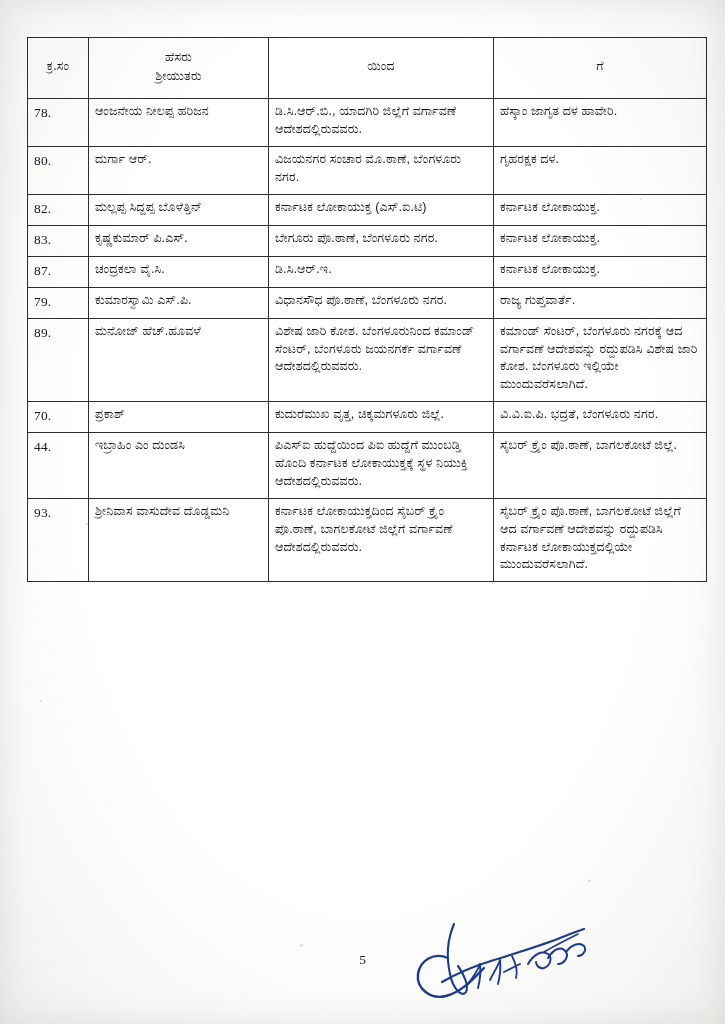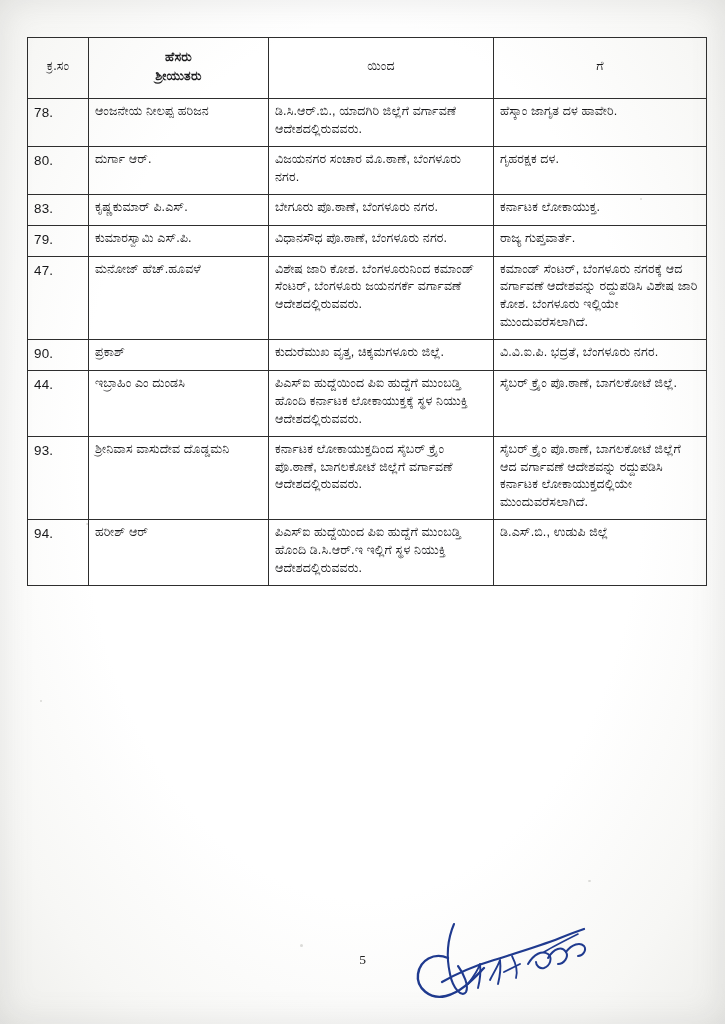--- a/index.html
+++ b/index.html
@@ -59,29 +59,29 @@
     text-align: left;
     background: transparent;
   }
   .doc-table thead th {
     text-align: center;
     vertical-align: middle;
     padding: 7px 4px 9px 4px;
     font-weight: 400;
     height: 44px;
   }
-  .hdr-stack { display: block; line-height: 1.5; font-weight: bold; }
+  .hdr-stack { display: block; line-height: 1.5; }
 
   .col-sl   { width: 52px;  text-align: left; padding-left: 8px; }
   .col-name { width: 171px; }
   .col-from { width: 216px; }
   .col-to   { width: 204px; }
 
   td.sl-cell {
-    font-family: Liberation Sans, sans-serif;
+    font-family: Liberation Serif, serif;
     font-size: 13.4px;
     letter-spacing: .2px;
     white-space: nowrap;
   }
 
   .knd {
     font-family: "Liberation Sans", "DejaVu Sans", sans-serif;
     font-size: 12.4px;
     line-height: 1.46;
   }
@@ -137,60 +137,66 @@
         <td class="col-from knd">ಡಿ.ಸಿ.ಆರ್.ಬಿ., ಯಾದಗಿರಿ ಜಿಲ್ಲೆಗೆ ವರ್ಗಾವಣೆ ಆದೇಶದಲ್ಲಿರುವವರು.</td>
         <td class="col-to knd">ಹೆಸ್ಕಾಂ ಜಾಗೃತ ದಳ ಹಾವೇರಿ.</td>
       </tr>
       <tr>
         <td class="col-sl sl-cell">80.</td>
         <td class="col-name knd">ದುರ್ಗಾ ಆರ್.</td>
         <td class="col-from knd">ವಿಜಯನಗರ ಸಂಚಾರ ಮೊ.ಠಾಣೆ, ಬೆಂಗಳೂರು ನಗರ.</td>
         <td class="col-to knd">ಗೃಹರಕ್ಷಕ ದಳ.</td>
       </tr>
       <tr>
+        <td class="col-sl sl-cell">82.</td>
+        <td class="col-name knd">ಮಲ್ಲಪ್ಪ ಸಿದ್ದಪ್ಪ ಬೊಳೆತ್ತಿನ್</td>
+        <td class="col-from knd">ಕರ್ನಾಟಕ ಲೋಕಾಯುಕ್ತ (ಎಸ್.ಐ.ಟಿ)</td>
+        <td class="col-to knd">ಕರ್ನಾಟಕ ಲೋಕಾಯುಕ್ತ.</td>
+      </tr>
+      <tr>
         <td class="col-sl sl-cell">83.</td>
         <td class="col-name knd">ಕೃಷ್ಣಕುಮಾರ್ ಪಿ.ಎಸ್.</td>
         <td class="col-from knd">ಬೇಗೂರು ಪೊ.ಠಾಣೆ, ಬೆಂಗಳೂರು ನಗರ.</td>
         <td class="col-to knd">ಕರ್ನಾಟಕ ಲೋಕಾಯುಕ್ತ.</td>
       </tr>
       <tr>
+        <td class="col-sl sl-cell">87.</td>
+        <td class="col-name knd">ಚಂದ್ರಕಲಾ ವೈ.ಸಿ.</td>
+        <td class="col-from knd">ಡಿ.ಸಿ.ಆರ್.ಇ.</td>
+        <td class="col-to knd">ಕರ್ನಾಟಕ ಲೋಕಾಯುಕ್ತ.</td>
+      </tr>
+      <tr>
         <td class="col-sl sl-cell">79.</td>
         <td class="col-name knd">ಕುಮಾರಸ್ವಾಮಿ ಎಸ್.ಪಿ.</td>
         <td class="col-from knd">ವಿಧಾನಸೌಧ ಪೊ.ಠಾಣೆ, ಬೆಂಗಳೂರು ನಗರ.</td>
         <td class="col-to knd">ರಾಜ್ಯ ಗುಪ್ತವಾರ್ತೆ.</td>
       </tr>
       <tr>
-        <td class="col-sl sl-cell">47.</td>
+        <td class="col-sl sl-cell">89.</td>
         <td class="col-name knd">ಮನೋಜ್ ಹೆಚ್.ಹೂವಳೆ</td>
         <td class="col-from knd">ವಿಶೇಷ ಜಾರಿ ಕೋಶ. ಬೆಂಗಳೂರುನಿಂದ ಕಮಾಂಡ್ ಸೆಂಟರ್, ಬೆಂಗಳೂರು ಜಯನಗರ್ಕೆ ವರ್ಗಾವಣೆ ಆದೇಶದಲ್ಲಿರುವವರು.</td>
         <td class="col-to knd">ಕಮಾಂಡ್ ಸೆಂಟರ್, ಬೆಂಗಳೂರು ನಗರಕ್ಕೆ ಆದ ವರ್ಗಾವಣೆ ಆದೇಶವನ್ನು ರದ್ದುಪಡಿಸಿ ವಿಶೇಷ ಜಾರಿ ಕೋಶ. ಬೆಂಗಳೂರು ಇಲ್ಲಿಯೇ ಮುಂದುವರೆಸಲಾಗಿದೆ.</td>
       </tr>
       <tr>
-        <td class="col-sl sl-cell">90.</td>
+        <td class="col-sl sl-cell">70.</td>
         <td class="col-name knd">ಪ್ರಕಾಶ್</td>
         <td class="col-from knd">ಕುದುರೆಮುಖ ವೃತ್ತ, ಚಿಕ್ಕಮಗಳೂರು ಜಿಲ್ಲೆ.</td>
         <td class="col-to knd">ವಿ.ವಿ.ಐ.ಪಿ. ಭದ್ರತೆ, ಬೆಂಗಳೂರು ನಗರ.</td>
       </tr>
       <tr>
         <td class="col-sl sl-cell">44.</td>
         <td class="col-name knd">ಇಬ್ರಾಹಿಂ ಎಂ ದುಂಡಸಿ</td>
         <td class="col-from knd">ಪಿಎಸ್ಐ ಹುದ್ದೆಯಿಂದ ಪಿಐ ಹುದ್ದೆಗೆ ಮುಂಬಡ್ತಿ ಹೊಂದಿ ಕರ್ನಾಟಕ ಲೋಕಾಯುಕ್ತಕ್ಕೆ ಸ್ಥಳ ನಿಯುಕ್ತಿ ಆದೇಶದಲ್ಲಿರುವವರು.</td>
         <td class="col-to knd">ಸೈಬರ್ ಕ್ರೈಂ ಪೊ.ಠಾಣೆ, ಬಾಗಲಕೋಟೆ ಜಿಲ್ಲೆ.</td>
       </tr>
       <tr>
         <td class="col-sl sl-cell">93.</td>
         <td class="col-name knd">ಶ್ರೀನಿವಾಸ ವಾಸುದೇವ ದೊಡ್ಡಮನಿ</td>
         <td class="col-from knd">ಕರ್ನಾಟಕ ಲೋಕಾಯುಕ್ತದಿಂದ ಸೈಬರ್ ಕ್ರೈಂ ಪೊ.ಠಾಣೆ, ಬಾಗಲಕೋಟೆ ಜಿಲ್ಲೆಗೆ ವರ್ಗಾವಣೆ ಆದೇಶದಲ್ಲಿರುವವರು.</td>
         <td class="col-to knd">ಸೈಬರ್ ಕ್ರೈಂ ಪೊ.ಠಾಣೆ, ಬಾಗಲಕೋಟೆ ಜಿಲ್ಲೆಗೆ ಆದ ವರ್ಗಾವಣೆ ಆದೇಶವನ್ನು ರದ್ದುಪಡಿಸಿ ಕರ್ನಾಟಕ ಲೋಕಾಯುಕ್ತದಲ್ಲಿಯೇ ಮುಂದುವರೆಸಲಾಗಿದೆ.</td>
-      </tr>
-      <tr>
-        <td class="col-sl sl-cell">94.</td>
-        <td class="col-name knd">ಹರೀಶ್ ಆರ್</td>
-        <td class="col-from knd">ಪಿಎಸ್ಐ ಹುದ್ದೆಯಿಂದ ಪಿಐ ಹುದ್ದೆಗೆ ಮುಂಬಡ್ತಿ ಹೊಂದಿ ಡಿ.ಸಿ.ಆರ್.ಇ ಇಲ್ಲಿಗೆ ಸ್ಥಳ ನಿಯುಕ್ತಿ ಆದೇಶದಲ್ಲಿರುವವರು.</td>
-        <td class="col-to knd">ಡಿ.ಎಸ್.ಬಿ., ಉಡುಪಿ ಜಿಲ್ಲೆ</td>
       </tr>
     </tbody>
 </table>
 
 <div class="page-number">5</div>
 
 <div class="signature-wrap">
   <svg width="200" height="86" viewBox="0 0 200 86" fill="none" xmlns="http://www.w3.org/2000/svg" aria-hidden="true">
     <g stroke="#1f3a8f" fill="none" stroke-linecap="round" stroke-linejoin="round">
       <path d="M46 2 C40 16, 38 34, 42 52 C45 67, 54 76, 58 70 C61 64, 56 52, 50 44" stroke-width="2.1"></path>

